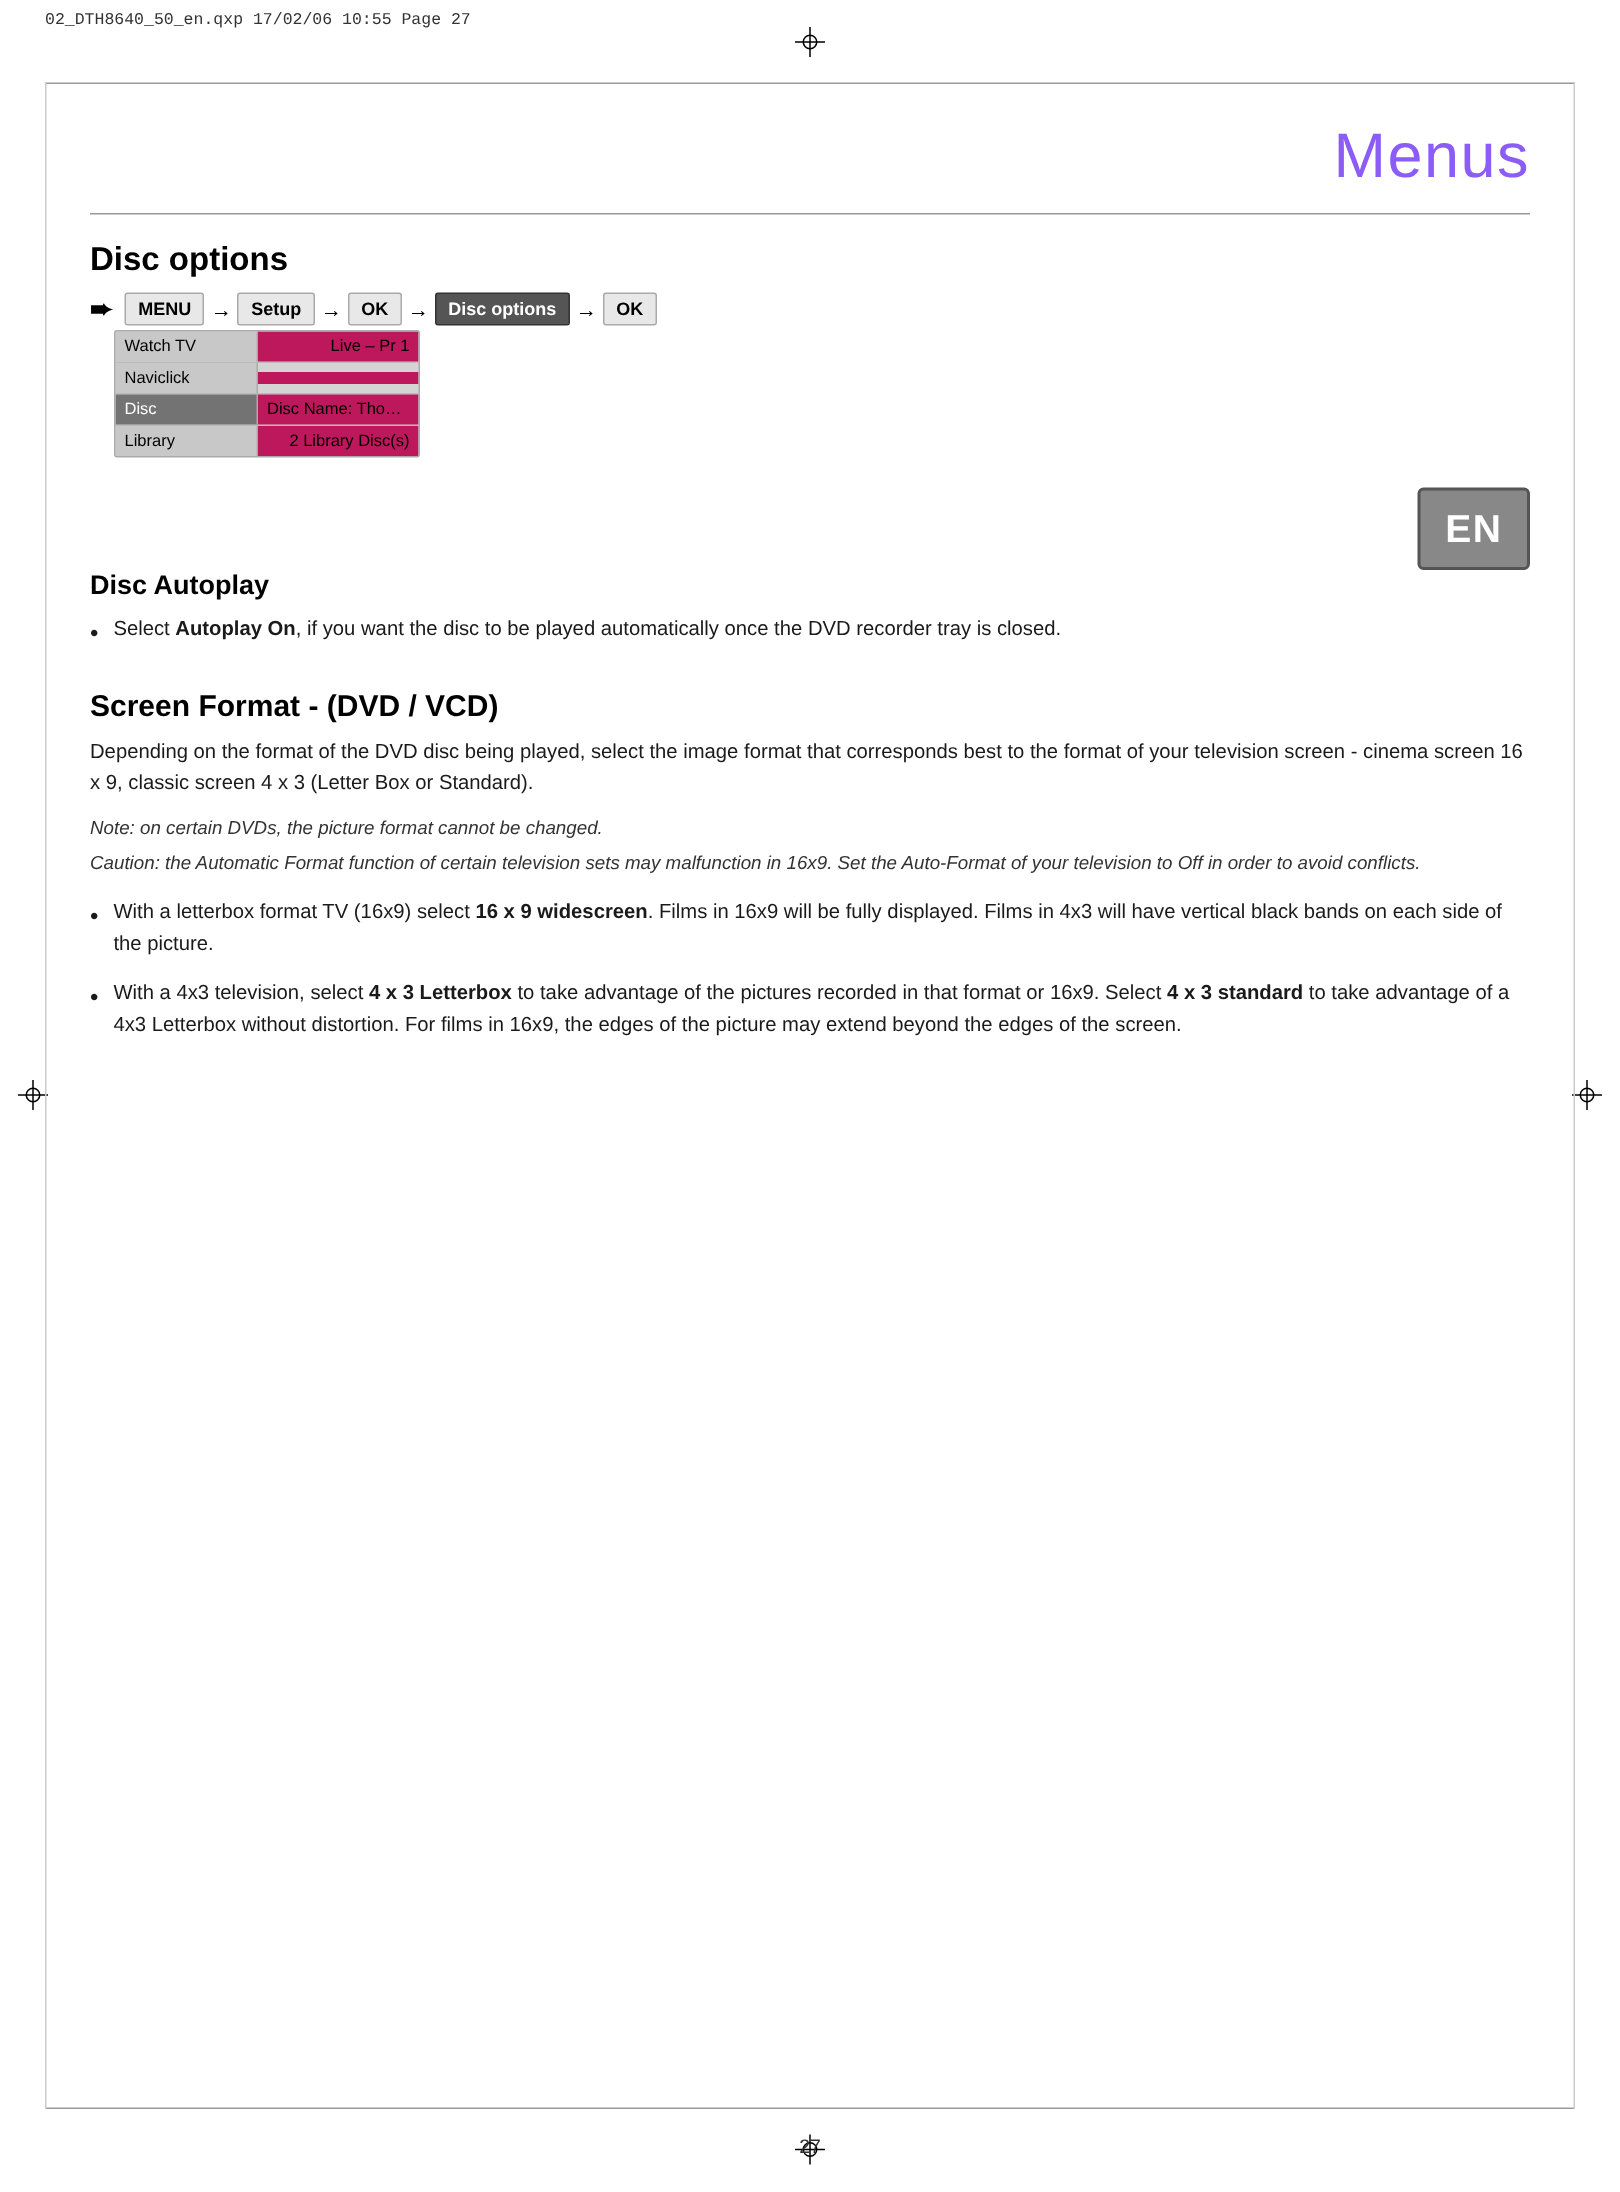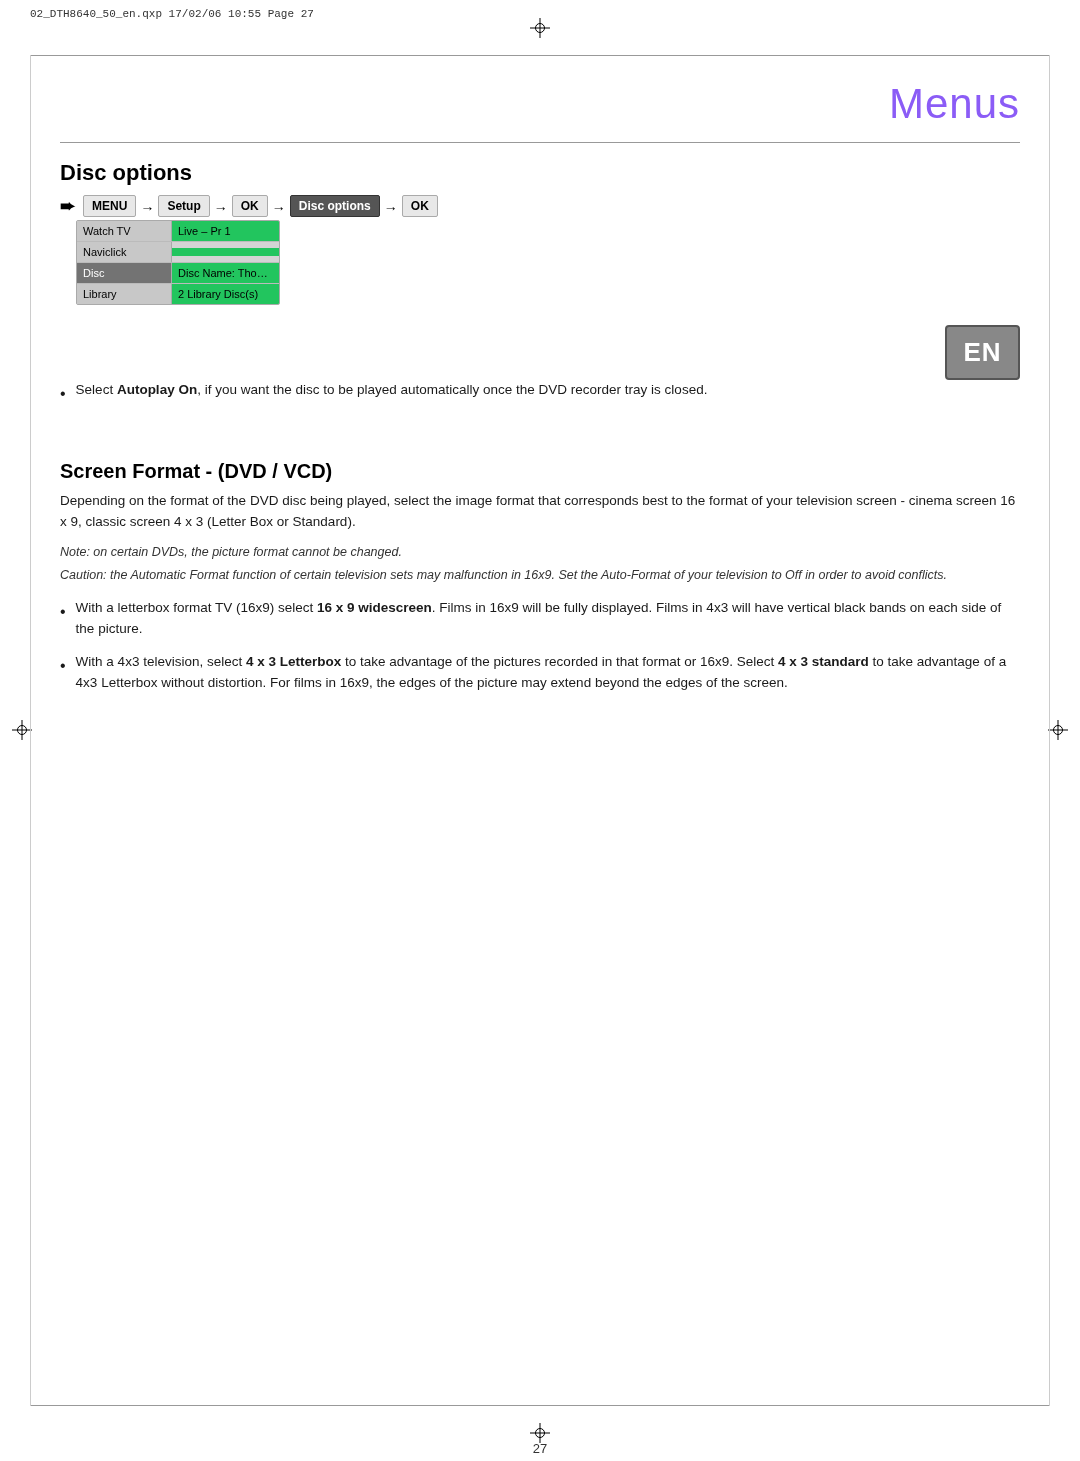--- a/index.html
+++ b/index.html
@@ -225,25 +225,26 @@
 
     .screen-label.highlighted {
       background: #737373;
       color: #fff;
     }
 
     .screen-value {
       padding: 4px 6px;
       font-size: 11px;
       color: #000;
-      background: #22c55e;
+      background: #be185d;
       flex: 1;
       white-space: nowrap;
       overflow: hidden;
       text-overflow: ellipsis;
+      text-align: right;
     }
 
     
     .en-badge {
       position: absolute;
       top: 265px;
       right: 0px;
       width: 75px;
       height: 55px;
       background: #888;
@@ -317,21 +318,21 @@
       font-size: 12.5px;
       font-style: italic;
       color: #333;
       margin-bottom: 4px;
       line-height: 1.5;
     }
 
     
     .page-number {
       position: absolute;
-      bottom: 5px;
+      bottom: 23px;
       left: 50%;
       transform: translateX(-50%);
       font-size: 13px;
       color: #333;
     }
 
   </style>
 </head>
 <body>
 
@@ -393,20 +394,21 @@
       <div class="screen-label">Library</div>
       <div class="screen-value">2 Library Disc(s)</div>
     </div>
   </div>
 
   <div class="en-badge">
     <span class="en-badge-text">EN</span>
   </div>
 
   <div class="section-disc-autoplay">
+    <div class="sub-heading">Disc Autoplay</div>
     <div class="bullet-item">
       <span class="bullet-dot">•</span>
       <span class="body-text">
         Select <strong>Autoplay On</strong>, if you want the disc to be played automatically once the DVD recorder tray is closed.
       </span>
     </div>
   </div>
 
   <div class="section-screen-format">
     <div class="sub-heading" style="font-size:20px;">Screen Format - (DVD / VCD)</div>

